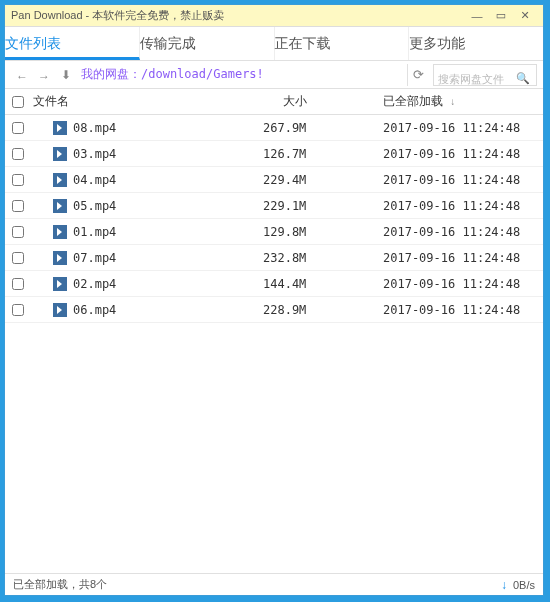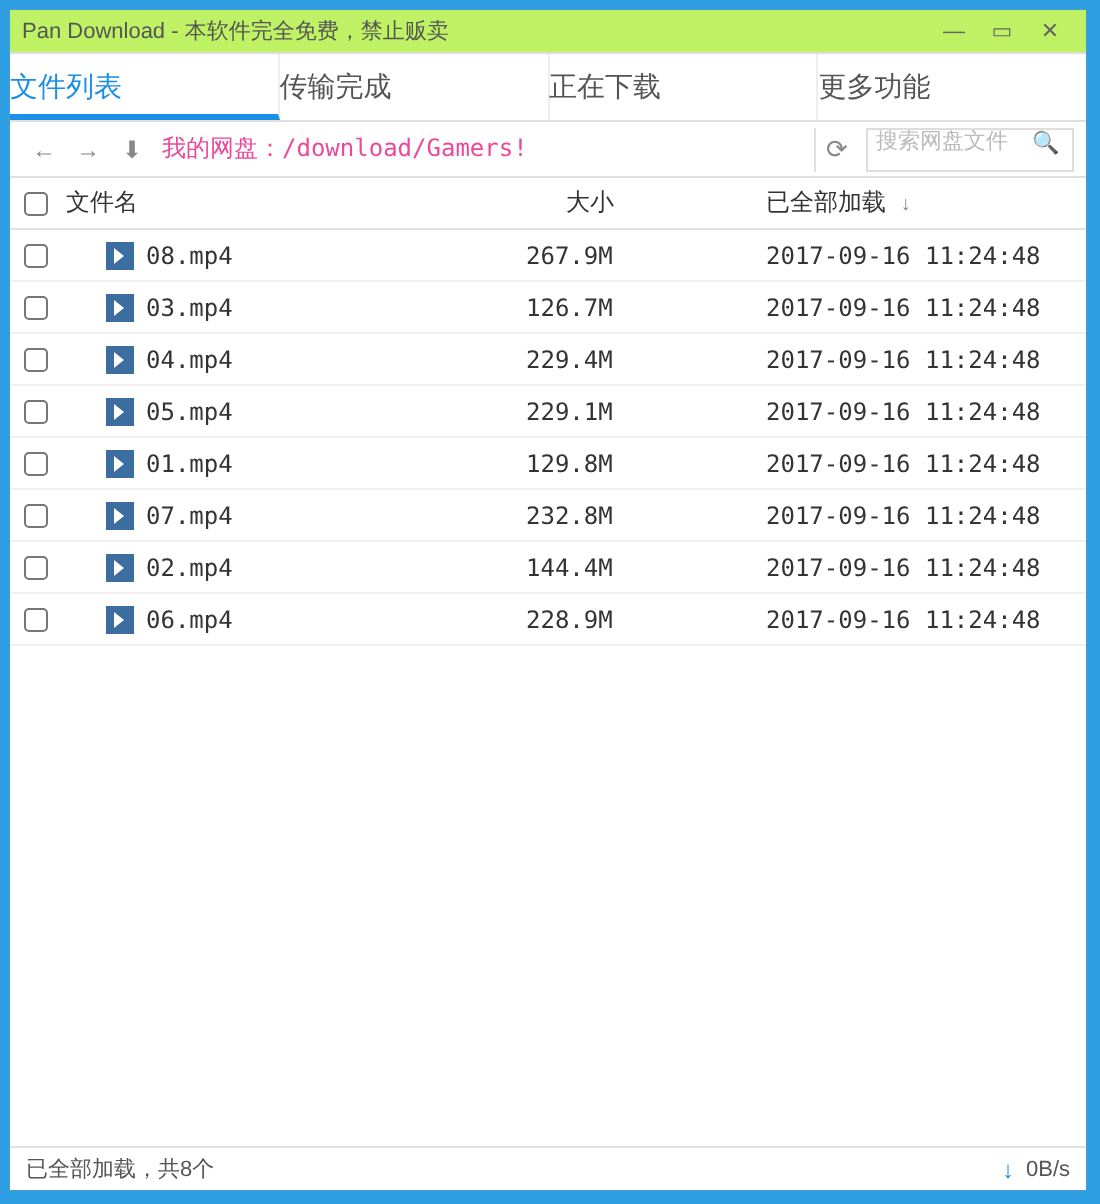--- a/index.html
+++ b/index.html
@@ -15,21 +15,21 @@
     background: #fff;
     width: 540px;
     height: 592px;
     margin: 4px;
     border: 1px solid #3a9cd8;
     display: flex;
     flex-direction: column;
   }
   .titlebar {
     height: 22px;
-    background: #bef264;
+    background: #fef9c3;
     border-bottom: 1px solid #ddd;
     display: flex;
     align-items: center;
     padding: 4px 6px;
     font-size: 11px;
     color: #555;
     font-family: SimSun, Arial, sans-serif;
   }
   .titlebar .title { flex: 1; }
   .titlebar .ctl { width: 24px; text-align: center; color: #666; font-size: 11px; cursor: default; }
@@ -65,36 +65,36 @@
   .nav-btn {
     width: 22px; height: 22px;
     display: flex; align-items: center; justify-content: center;
     color: #888;
     font-size: 12px;
     cursor: default;
   }
   .pathbar {
     flex: 1;
     font-size: 12px;
-    color: #ec4899;
+    color: #8b5cf6;
     padding: 0 4px;
     font-family: SimSun, monospace;
   }
   .refresh {
     width: 22px; height: 22px;
     display: flex; align-items: center; justify-content: center;
     font-size: 13px; color: #888;
     border-left: 1px solid #e0e0e0;
   }
   .searchwrap {
     width: 104px;
     height: 22px;
     border: 1px solid #ddd;
     display: flex;
-    align-items: flex-start;
+    align-items: flex-end;
     margin-left: 4px;
   }
   .searchwrap input {
     border: none; outline: none;
     width: 80px; font-size: 11px;
     padding: 0 4px;
     color: #333;
   }
   .searchwrap input::placeholder { color: #bbb; font-family: SimSun, Arial; }
   .searchwrap .sicon { width: 18px; text-align: center; color: #aaa; font-size: 11px; }

